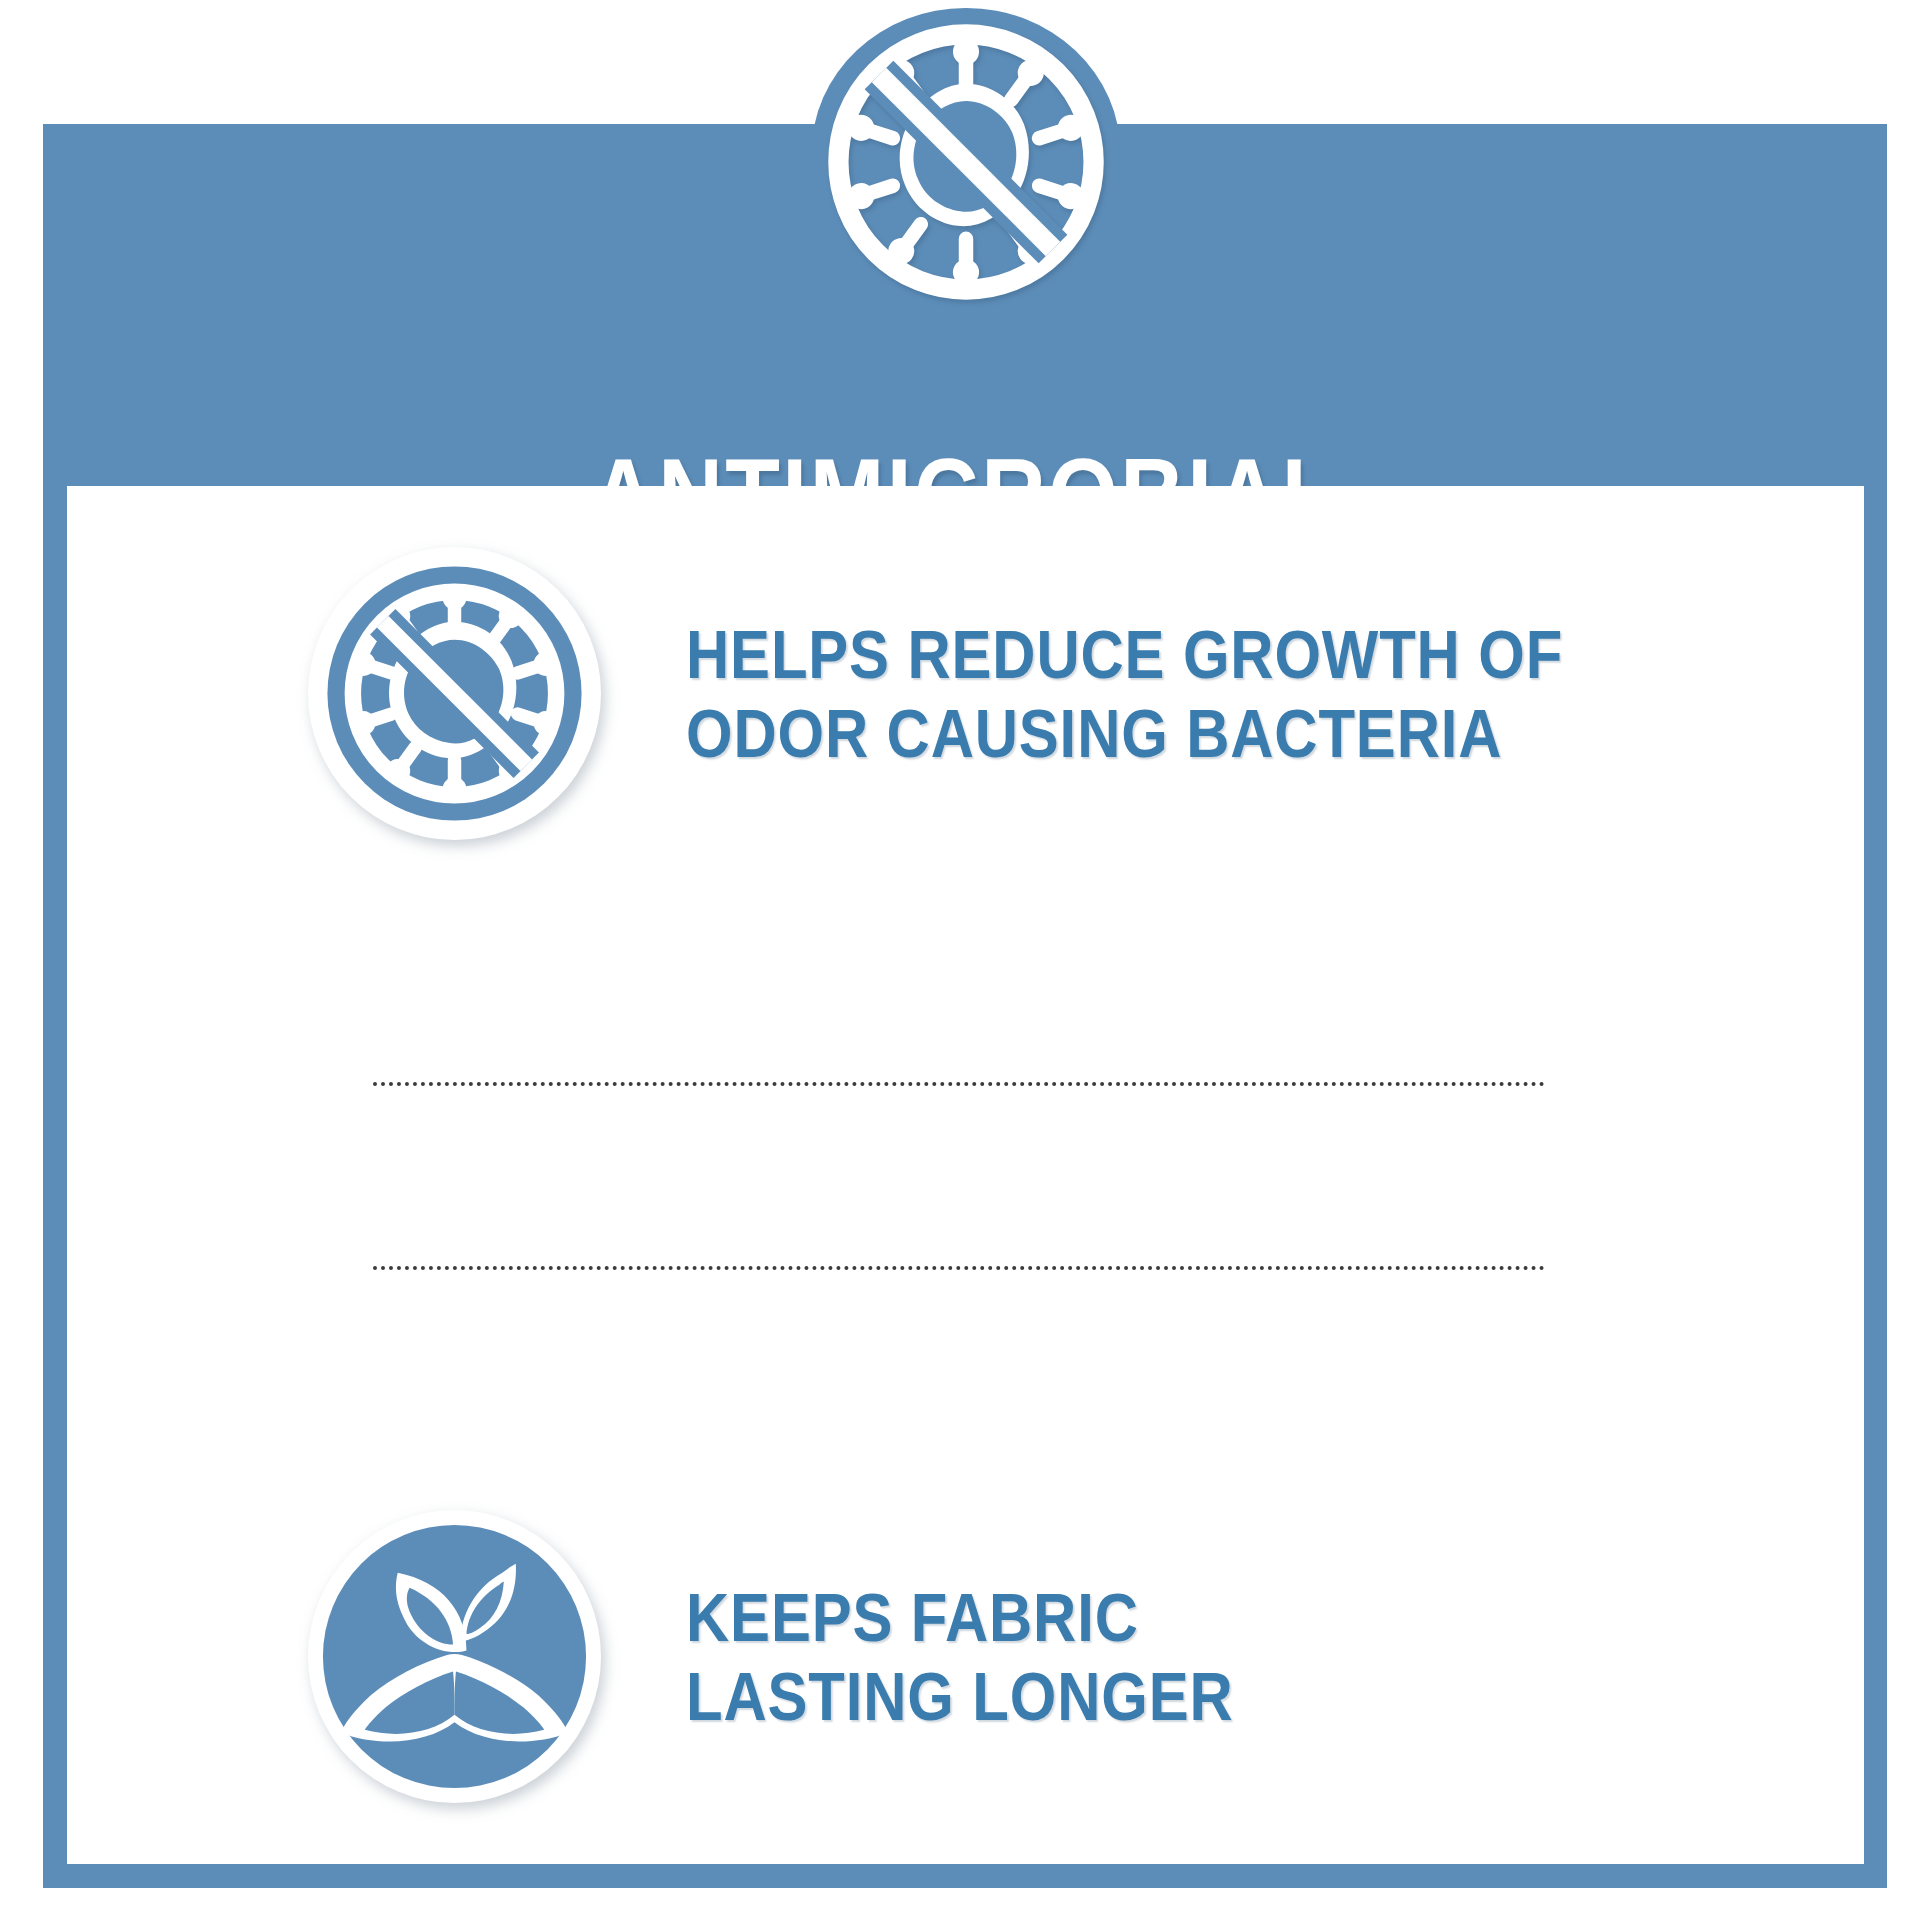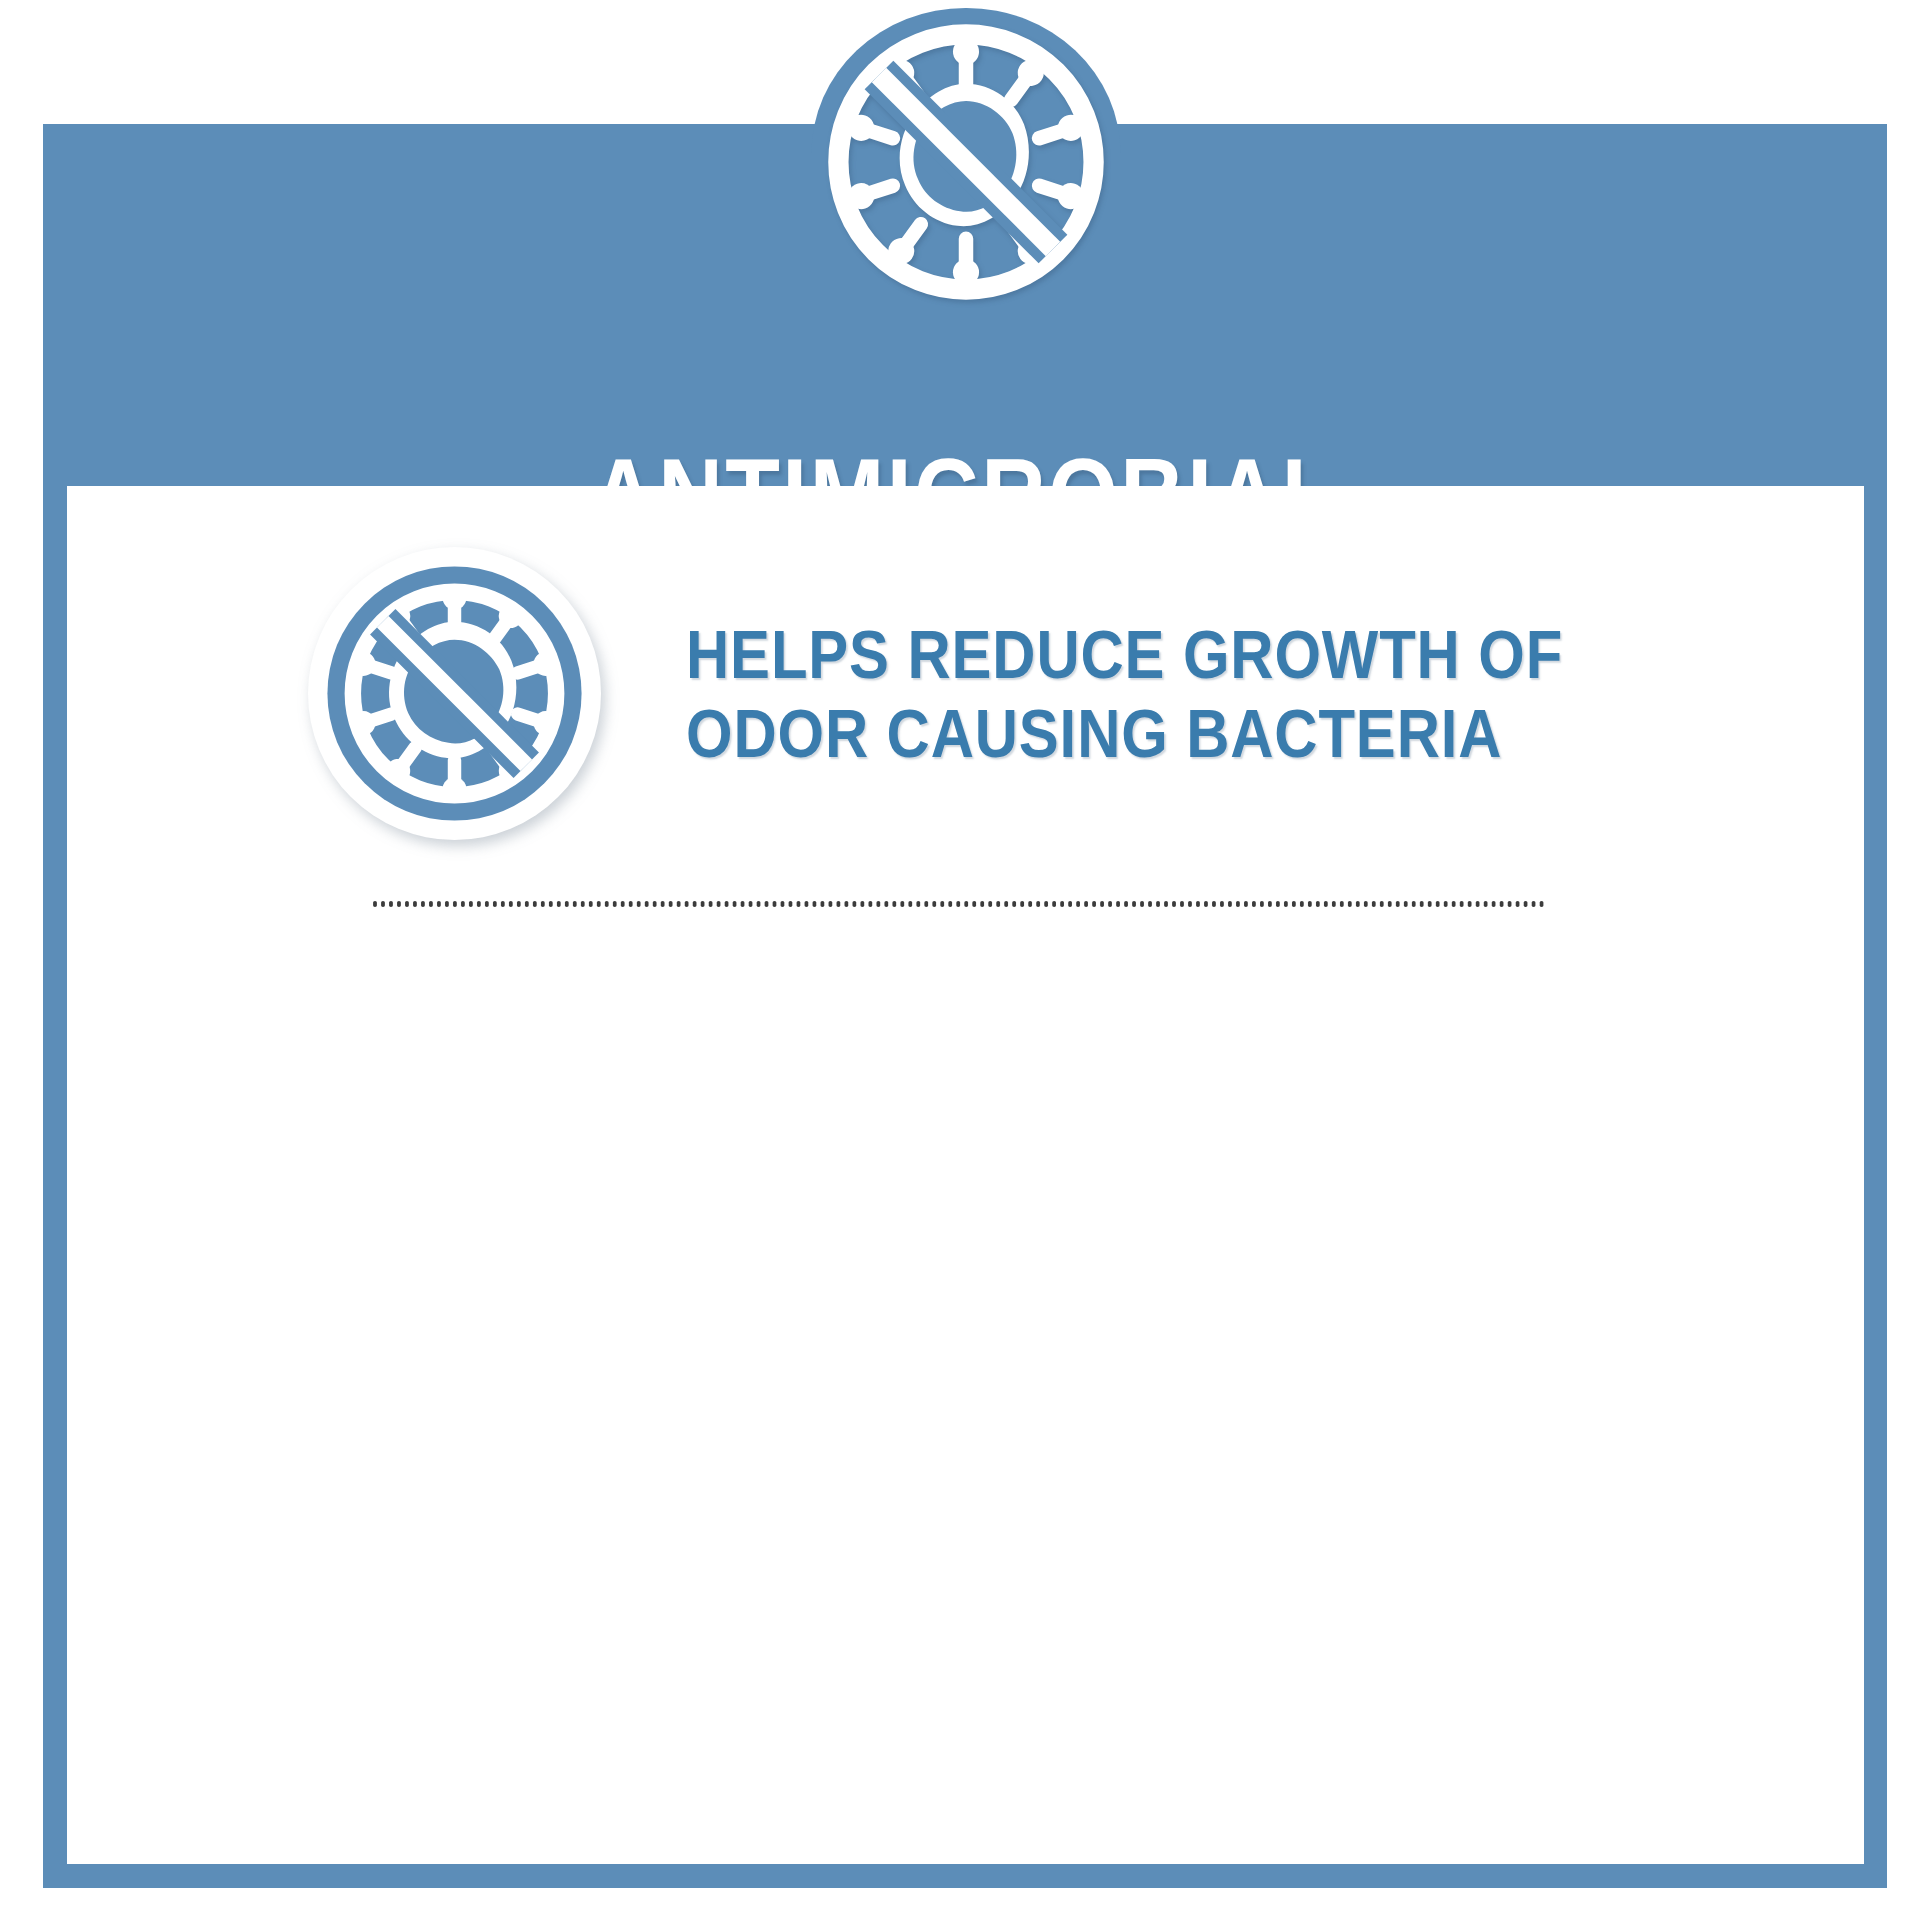--- a/index.html
+++ b/index.html
@@ -93,21 +93,21 @@
   .content {
     position: absolute;
     left: 68px;
     top: 486px;
     width: 1796px;
     height: 1378px;
     background: #ffffff;
     box-sizing: border-box;
     display: flex;
     flex-direction: column;
-    justify-content: flex-start;
+    justify-content: space-between;
   }
 
   .feature-row {
     display: flex;
     align-items: center;
     height: 415px;
     padding-left: 237px;
     box-sizing: border-box;
   }
 
@@ -310,16 +310,72 @@
 
     <div class="divider-wrap">
       <div class="divider"></div>
     </div>
 
 
     <div class="divider-wrap">
       <div class="divider"></div>
     </div>
 
+    <div class="feature-row">
+      <div class="feature-icon">
+        <svg viewBox="0 0 200 200" width="299" height="299" aria-hidden="true">
+          <circle cx="100" cy="100" r="98" fill="#FFFFFF"></circle>
+          <circle cx="100" cy="100" r="88" fill="#5C8DB8"></circle>
+          <g fill="#FFFFFF">
+
+            <path d="M62 44
+                     C 92 50 108 70 108 96
+                     C 94 100 74 92 66 74
+                     C 60 62 60 52 62 44 Z"></path>
+
+            <path d="M141 38
+                     C 142 56 136 72 122 82
+                     C 114 88 107 90 104 90
+                     C 104 72 114 54 132 44
+                     C 136 41 139 39 141 38 Z"></path>
+
+            <path d="M105 99
+                     C 122 104 142 114 156 126
+                     C 168 137 174 146 176 151
+                     C 150 161 118 158 100 144
+                     C 82 158 50 161 24 151
+                     C 26 146 32 137 44 126
+                     C 58 114 78 104 95 99
+                     C 98 98 102 98 105 99 Z"></path>
+          </g>
+
+          <g fill="#5C8DB8">
+            <path d="M101 110
+                     C 117 115 134 124 146 134
+                     C 154 141 158 146 160 149
+                     C 138 155 114 151 100 139
+                     C 100 130 100 118 101 110 Z"></path>
+            <path d="M99 110
+                     C 83 115 66 124 54 134
+                     C 46 141 42 146 40 149
+                     C 62 155 86 151 100 139
+                     C 100 130 100 118 99 110 Z"></path>
+            <path d="M70 54
+                     C 88 62 98 76 99 92
+                     C 88 92 76 84 70 70
+                     C 67 63 68 57 70 54 Z"></path>
+            <path d="M133 50
+                     C 132 64 127 74 117 81
+                     C 113 84 110 85 108 85
+                     C 109 72 117 60 130 52
+                     C 131 51 132 50 133 50 Z"></path>
+          </g>
+        </svg>
+      </div>
+      <div class="feature-text">
+        <span class="line">KEEPS FABRIC</span>
+        <span class="line">LASTING LONGER</span>
+      </div>
+    </div>
 
   </div>
 </div>
 
 
 </body></html>

